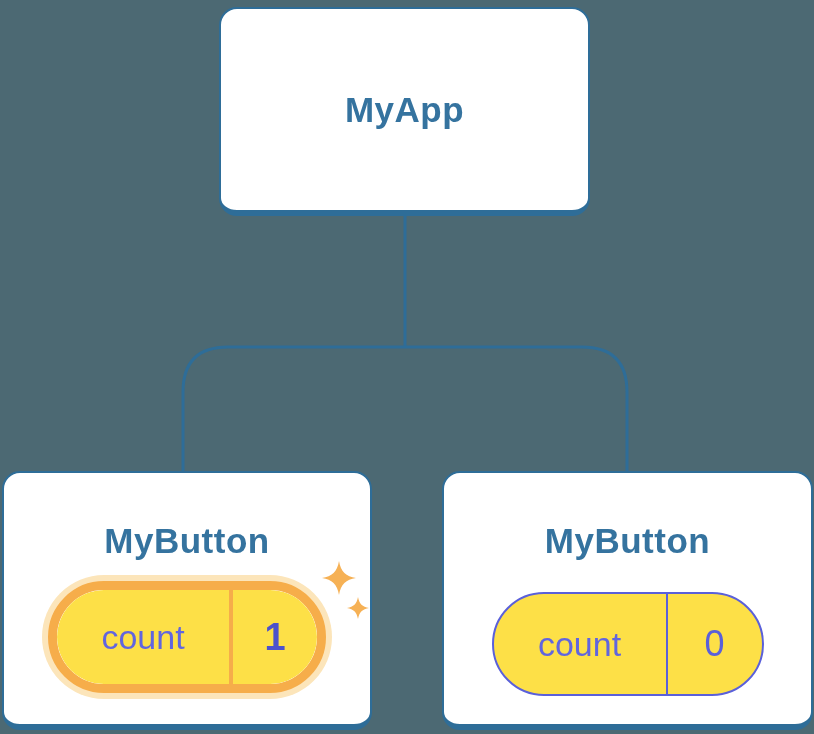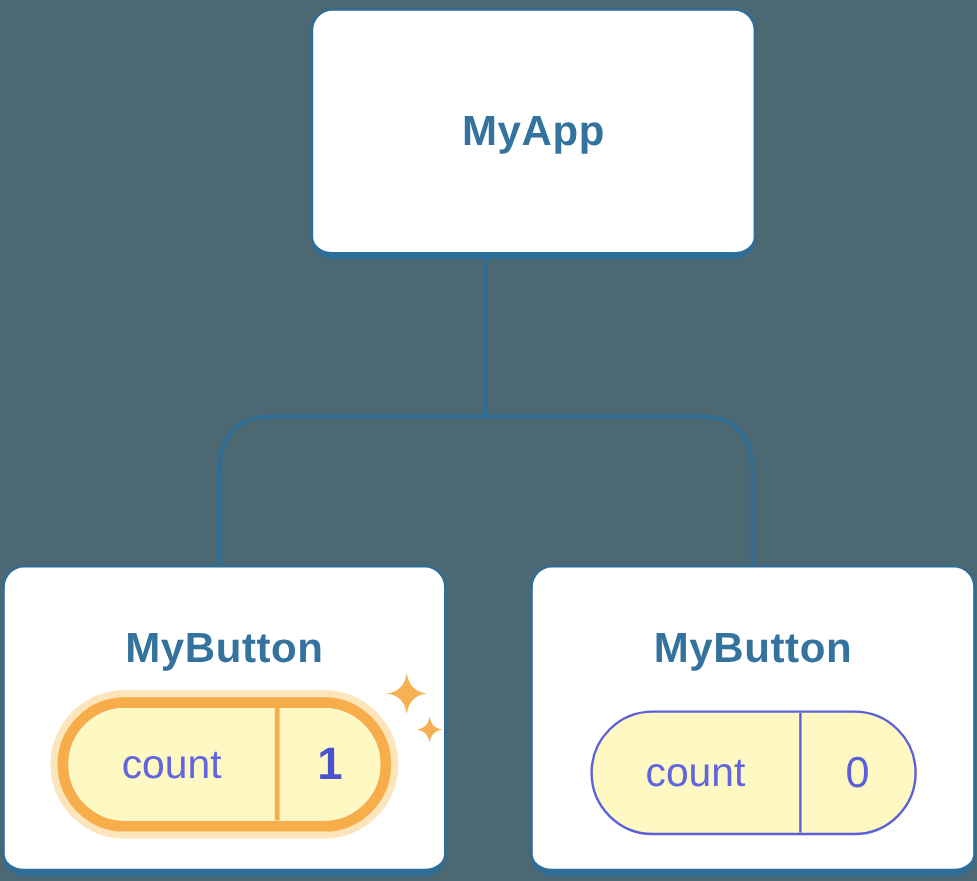--- a/index.html
+++ b/index.html
@@ -21,36 +21,35 @@
     border-radius: 18px;
     box-sizing: border-box;
     z-index: 1;
     display: flex;
     flex-direction: column;
     align-items: center;
   }
   .node-root {
     left: 219px; top: 7px; width: 371px; height: 209px;
     justify-content: center;
-    margin-left: 40px;
   }
   .node-child-left  { left: 2px;   top: 471px; width: 370px; height: 259px; padding-top: 48px; }
   .node-child-right { left: 442px; top: 471px; width: 371px; height: 259px; padding-top: 48px; }
   .node-title {
     color: #35739f;
     font-size: 35px;
     font-weight: 600;
     line-height: 40px;
     letter-spacing: 0.5px;
   }
   
   .pill {
     display: flex;
     align-items: stretch;
-    background: #fef9c3;
+    background: #fde047;
     border-radius: 60px;
     box-sizing: content-box;
     overflow: hidden;
     justify-content: center;
   }
   .pill-normal {
     margin-top: 31px;
     width: 268px; height: 100px;
     border: 2px solid #5a60da;
   }

